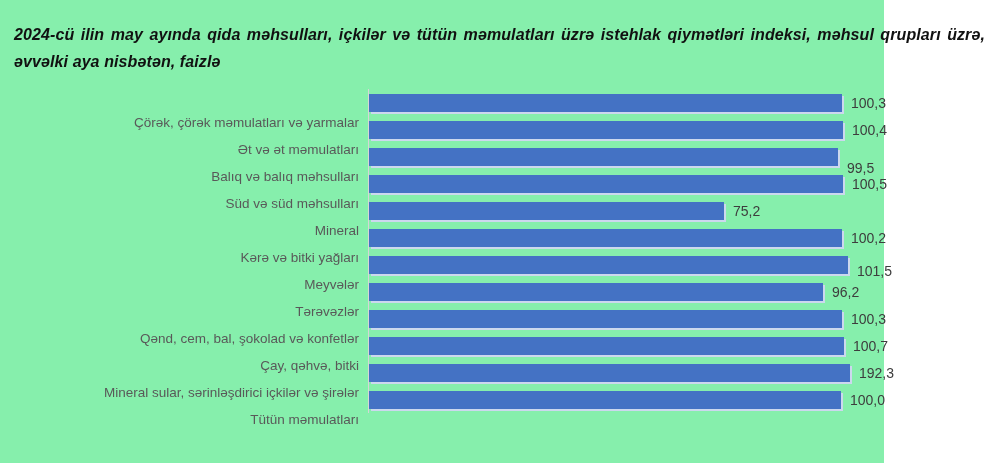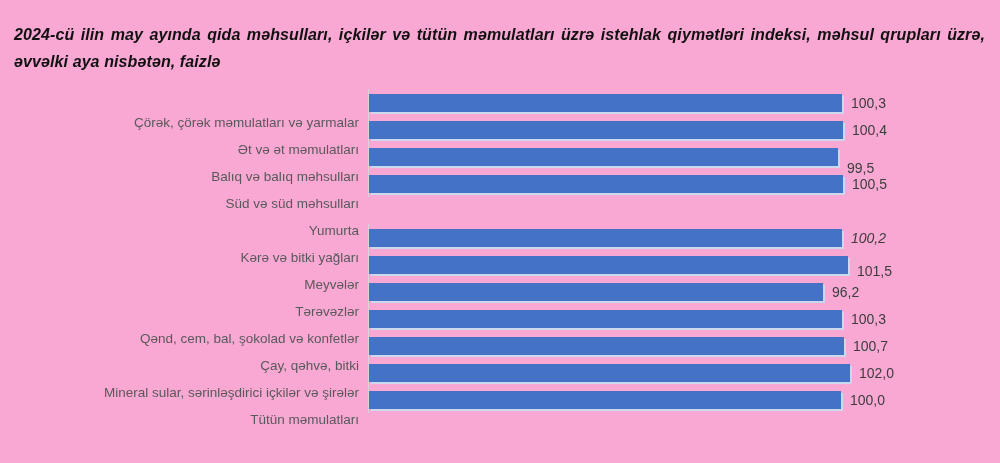--- a/index.html
+++ b/index.html
@@ -4,21 +4,21 @@
 <style>
   * { margin: 0; padding: 0; box-sizing: border-box; }
   html, body { background: #ffffff; }
   body {
     width: 1000px;
     height: 463px;
     font-family: "Liberation Sans", "DejaVu Sans", sans-serif;
     overflow: hidden;
     position: relative;
   }
-  .page { width: 1000px; height: 463px; background: #f9a8d4; }
+  .page { width: 884px; height: 463px; background: #86efac; }
 
   .title {
     padding: 21px 15px 0 14px;
     width: 1000px;
     font-size: 16px;
     font-weight: bold;
     font-style: italic;
     color: #111111;
     line-height: 27px;
     text-align: justify;
@@ -96,27 +96,31 @@
     </div>
   </div>
       <div class="row">
     <div class="cat">Süd və süd məhsulları</div>
     <div class="track">
       <div class="bar" style="width: 474px; background: rgb(68, 114, 196);"></div>
       <span class="val" style="color: rgb(61, 61, 61);">100,5</span>
     </div>
   </div>
       <div class="row">
-    <div class="cat">Yumurta</div>
+    <div class="cat">Mineral</div>
+    <div class="track">
+      <div class="bar" style="width: 355px; background: rgb(68, 114, 196);"></div>
+      <span class="val" style="color: rgb(61, 61, 61);">75,2</span>
+    </div>
   </div>
       <div class="row">
     <div class="cat">Kərə və bitki yağları</div>
     <div class="track">
       <div class="bar" style="width: 473px; background: rgb(68, 114, 196);"></div>
-      <span class="val" style="color: rgb(61, 61, 61); font-style: italic;">100,2</span>
+      <span class="val" style="color: rgb(61, 61, 61);">100,2</span>
     </div>
   </div>
       <div class="row">
     <div class="cat">Meyvələr</div>
     <div class="track">
       <div class="bar" style="width: 479px; background: rgb(68, 114, 196);"></div>
       <span class="val" style="color: rgb(61, 61, 61); margin-top: 12px;">101,5</span>
     </div>
   </div>
       <div class="row">
@@ -137,21 +141,21 @@
     <div class="cat">Çay, qəhvə, bitki</div>
     <div class="track">
       <div class="bar" style="width: 475px; background: rgb(68, 114, 196);"></div>
       <span class="val" style="color: rgb(61, 61, 61);">100,7</span>
     </div>
   </div>
       <div class="row">
     <div class="cat">Mineral sular, sərinləşdirici içkilər və şirələr</div>
     <div class="track">
       <div class="bar" style="width: 481px; background: rgb(68, 114, 196);"></div>
-      <span class="val" style="color: rgb(61, 61, 61);">102,0</span>
+      <span class="val" style="color: rgb(61, 61, 61);">192,3</span>
     </div>
   </div>
       <div class="row">
     <div class="cat">Tütün məmulatları</div>
     <div class="track">
       <div class="bar" style="width: 472px; background: rgb(68, 114, 196);"></div>
       <span class="val" style="color: rgb(61, 61, 61);">100,0</span>
     </div>
   </div>
     </div>

